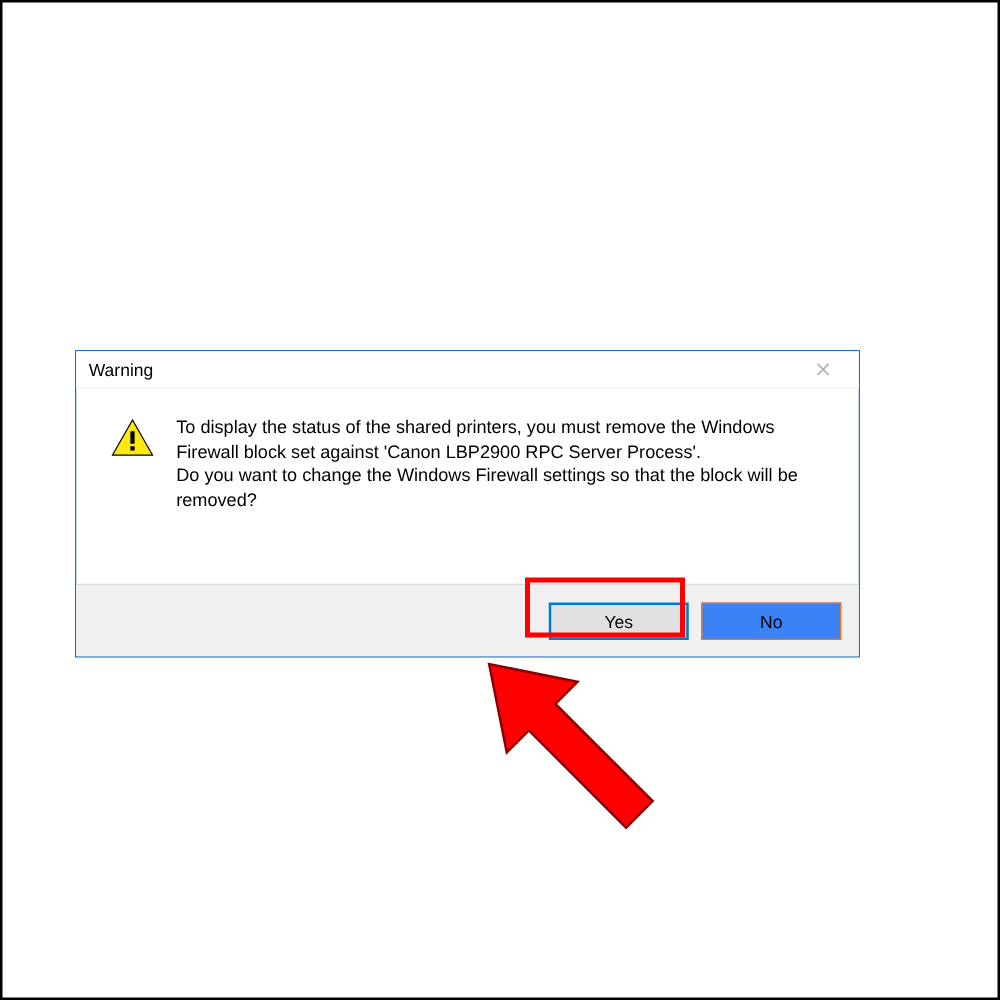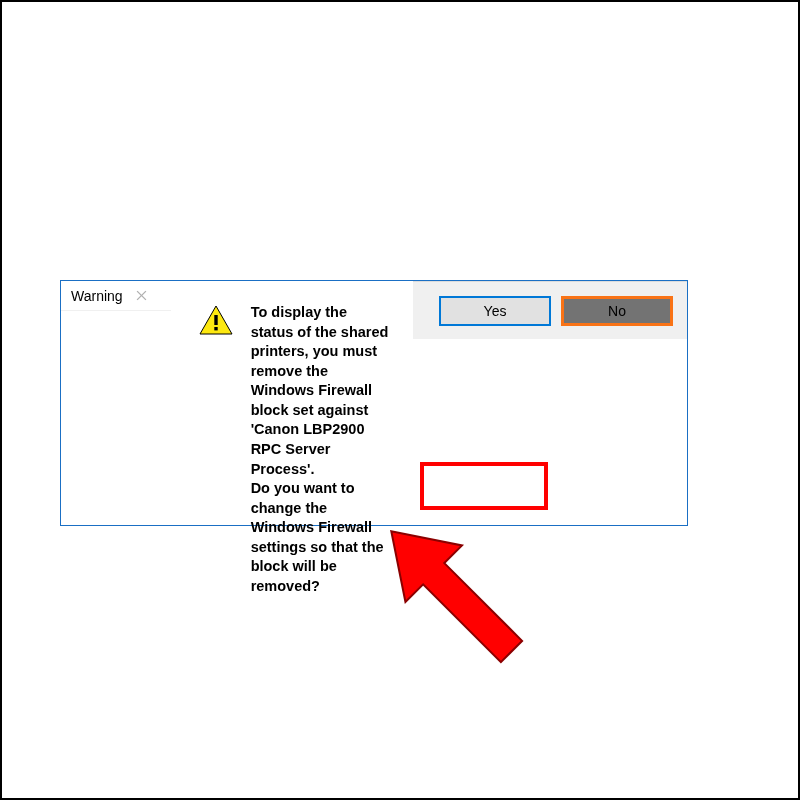--- a/index.html
+++ b/index.html
@@ -15,21 +15,21 @@
     }
     .dialog {
       position: absolute;
       left: 58px;
       top: 278px;
       width: 628px;
       height: 246px;
       border: 1px solid #1a6fc4;
       background: #ffffff;
       display: flex;
-      flex-direction: row;
+      flex-direction: column;
     }
     .titlebar {
       display: flex;
       justify-content: space-between;
       align-items: center;
       padding: 4px 10px 4px 10px;
       height: 30px;
       background: #ffffff;
       border-bottom: 1px solid #f0f0f0;
     }
@@ -43,21 +43,20 @@
       display: flex;
       align-items: center;
       justify-content: center;
       color: #b0b0b0;
       font-size: 14px;
     }
     .body {
       display: flex;
       padding: 22px 22px 26px 28px;
       flex: 1;
-      font-weight: bold;
     }
     .icon-wrap {
       width: 44px;
       flex-shrink: 0;
       padding-top: 2px;
     }
     .warning-icon svg {
       width: 34px;
       height: 30px;
       display: block;
@@ -74,22 +73,22 @@
       display: flex;
       justify-content: flex-end;
       align-items: center;
       padding: 12px 14px;
       gap: 10px;
       height: 58px;
     }
     .btn {
       width: 112px;
       height: 30px;
-      border: 3px solid #f97316;
-      background: #737373;
+      border: 1px solid #f97316;
+      background: #3b82f6;
       color: #000;
       display: flex;
       align-items: center;
       justify-content: center;
       font-size: 14px;
       font-family: inherit;
       cursor: pointer;
     }
     .btn.default {
       border: 2px solid #0078d7;

